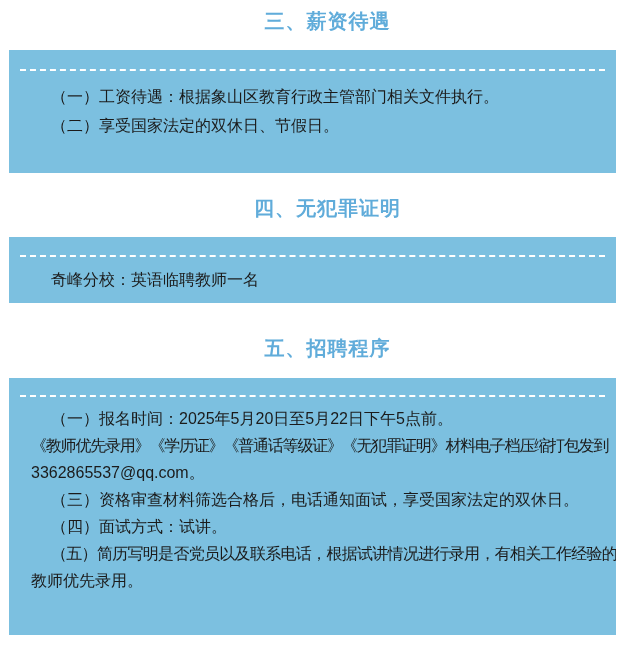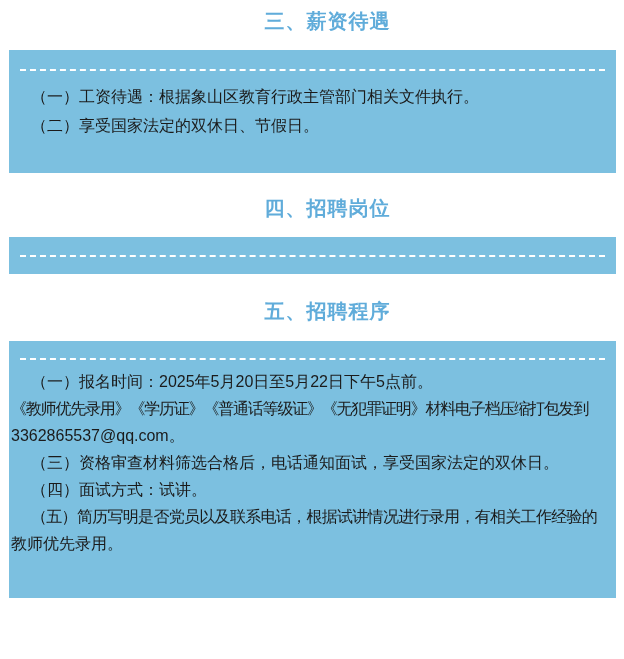--- a/index.html
+++ b/index.html
@@ -18,21 +18,21 @@
     text-align: center;
     color: #60acda;
     font-size: 20px;
     line-height: 26px;
     font-weight: bold;
     letter-spacing: 1px;
     padding-left: 31px;
   }
   #title-salary    { padding-top: 8px; }
   #title-positions { margin-top: 22px; }
-  #title-procedure { margin-top: 24px; }
+  #title-procedure { margin-top: 32px; }
 
   .panel {
     background: #7cc0e0;
     margin: 16px 8px 0 9px;
   }
   .panel.p3 { margin-top: 17px; }
 
   .dash {
     height: 0;
     border-top: 2px dashed #ffffff;
@@ -41,21 +41,21 @@
 
   .p1 { padding: 19px 0 33px; }
   .p2 { padding: 18px 0 9px;  }
   .p3 { padding: 17px 0 41px; }
   .p1 .dash { margin-bottom: 11px; }
   .p2 .dash { margin-bottom: 8px; }
   .p3 .dash { margin-bottom: 8px; }
 
   .ln {
     margin: 0;
-    padding: 0 2px;
+    padding: 0 22px;
     font-size: 16px;
     color: #1b1b1b;
     white-space: nowrap;
     overflow: hidden;
   }
   .p1 .ln, .p2 .ln { line-height: 29px; }
   .p3 .ln { line-height: 27px; }
 
   .indent { text-indent: 20px; }
   .tight  { letter-spacing: -1.2px; }
@@ -67,24 +67,25 @@
 <div class="page">
 
   <h2 class="sec-title" id="title-salary">三、薪资待遇</h2>
 
   <section class="panel p1">
     <div class="dash"></div>
     <p class="ln indent">（一）工资待遇：根据象山区教育行政主管部门相关文件执行。</p>
     <p class="ln indent">（二）享受国家法定的双休日、节假日。</p>
   </section>
 
-  <h2 class="sec-title" id="title-positions">四、招聘岗位</h2>
+  <h2 class="sec-title" id="title-positions">四、无犯罪证明</h2>
 
   <section class="panel p2">
     <div class="dash"></div>
+    <p class="ln indent">奇峰分校：英语临聘教师一名</p>
   </section>
 
   <h2 class="sec-title" id="title-procedure">五、招聘程序</h2>
 
   <section class="panel p3">
     <div class="dash"></div>
     <p class="ln indent">（一）报名时间：2025年5月20日至5月22日下午5点前。</p>
     <p class="ln tight">《教师优先录用》《学历证》《普通话等级证》《无犯罪证明》材料电子档压缩打包发到</p>
     <p class="ln">3362865537@qq.com。</p>
     <p class="ln indent">（三）资格审查材料筛选合格后，电话通知面试，享受国家法定的双休日。</p>

